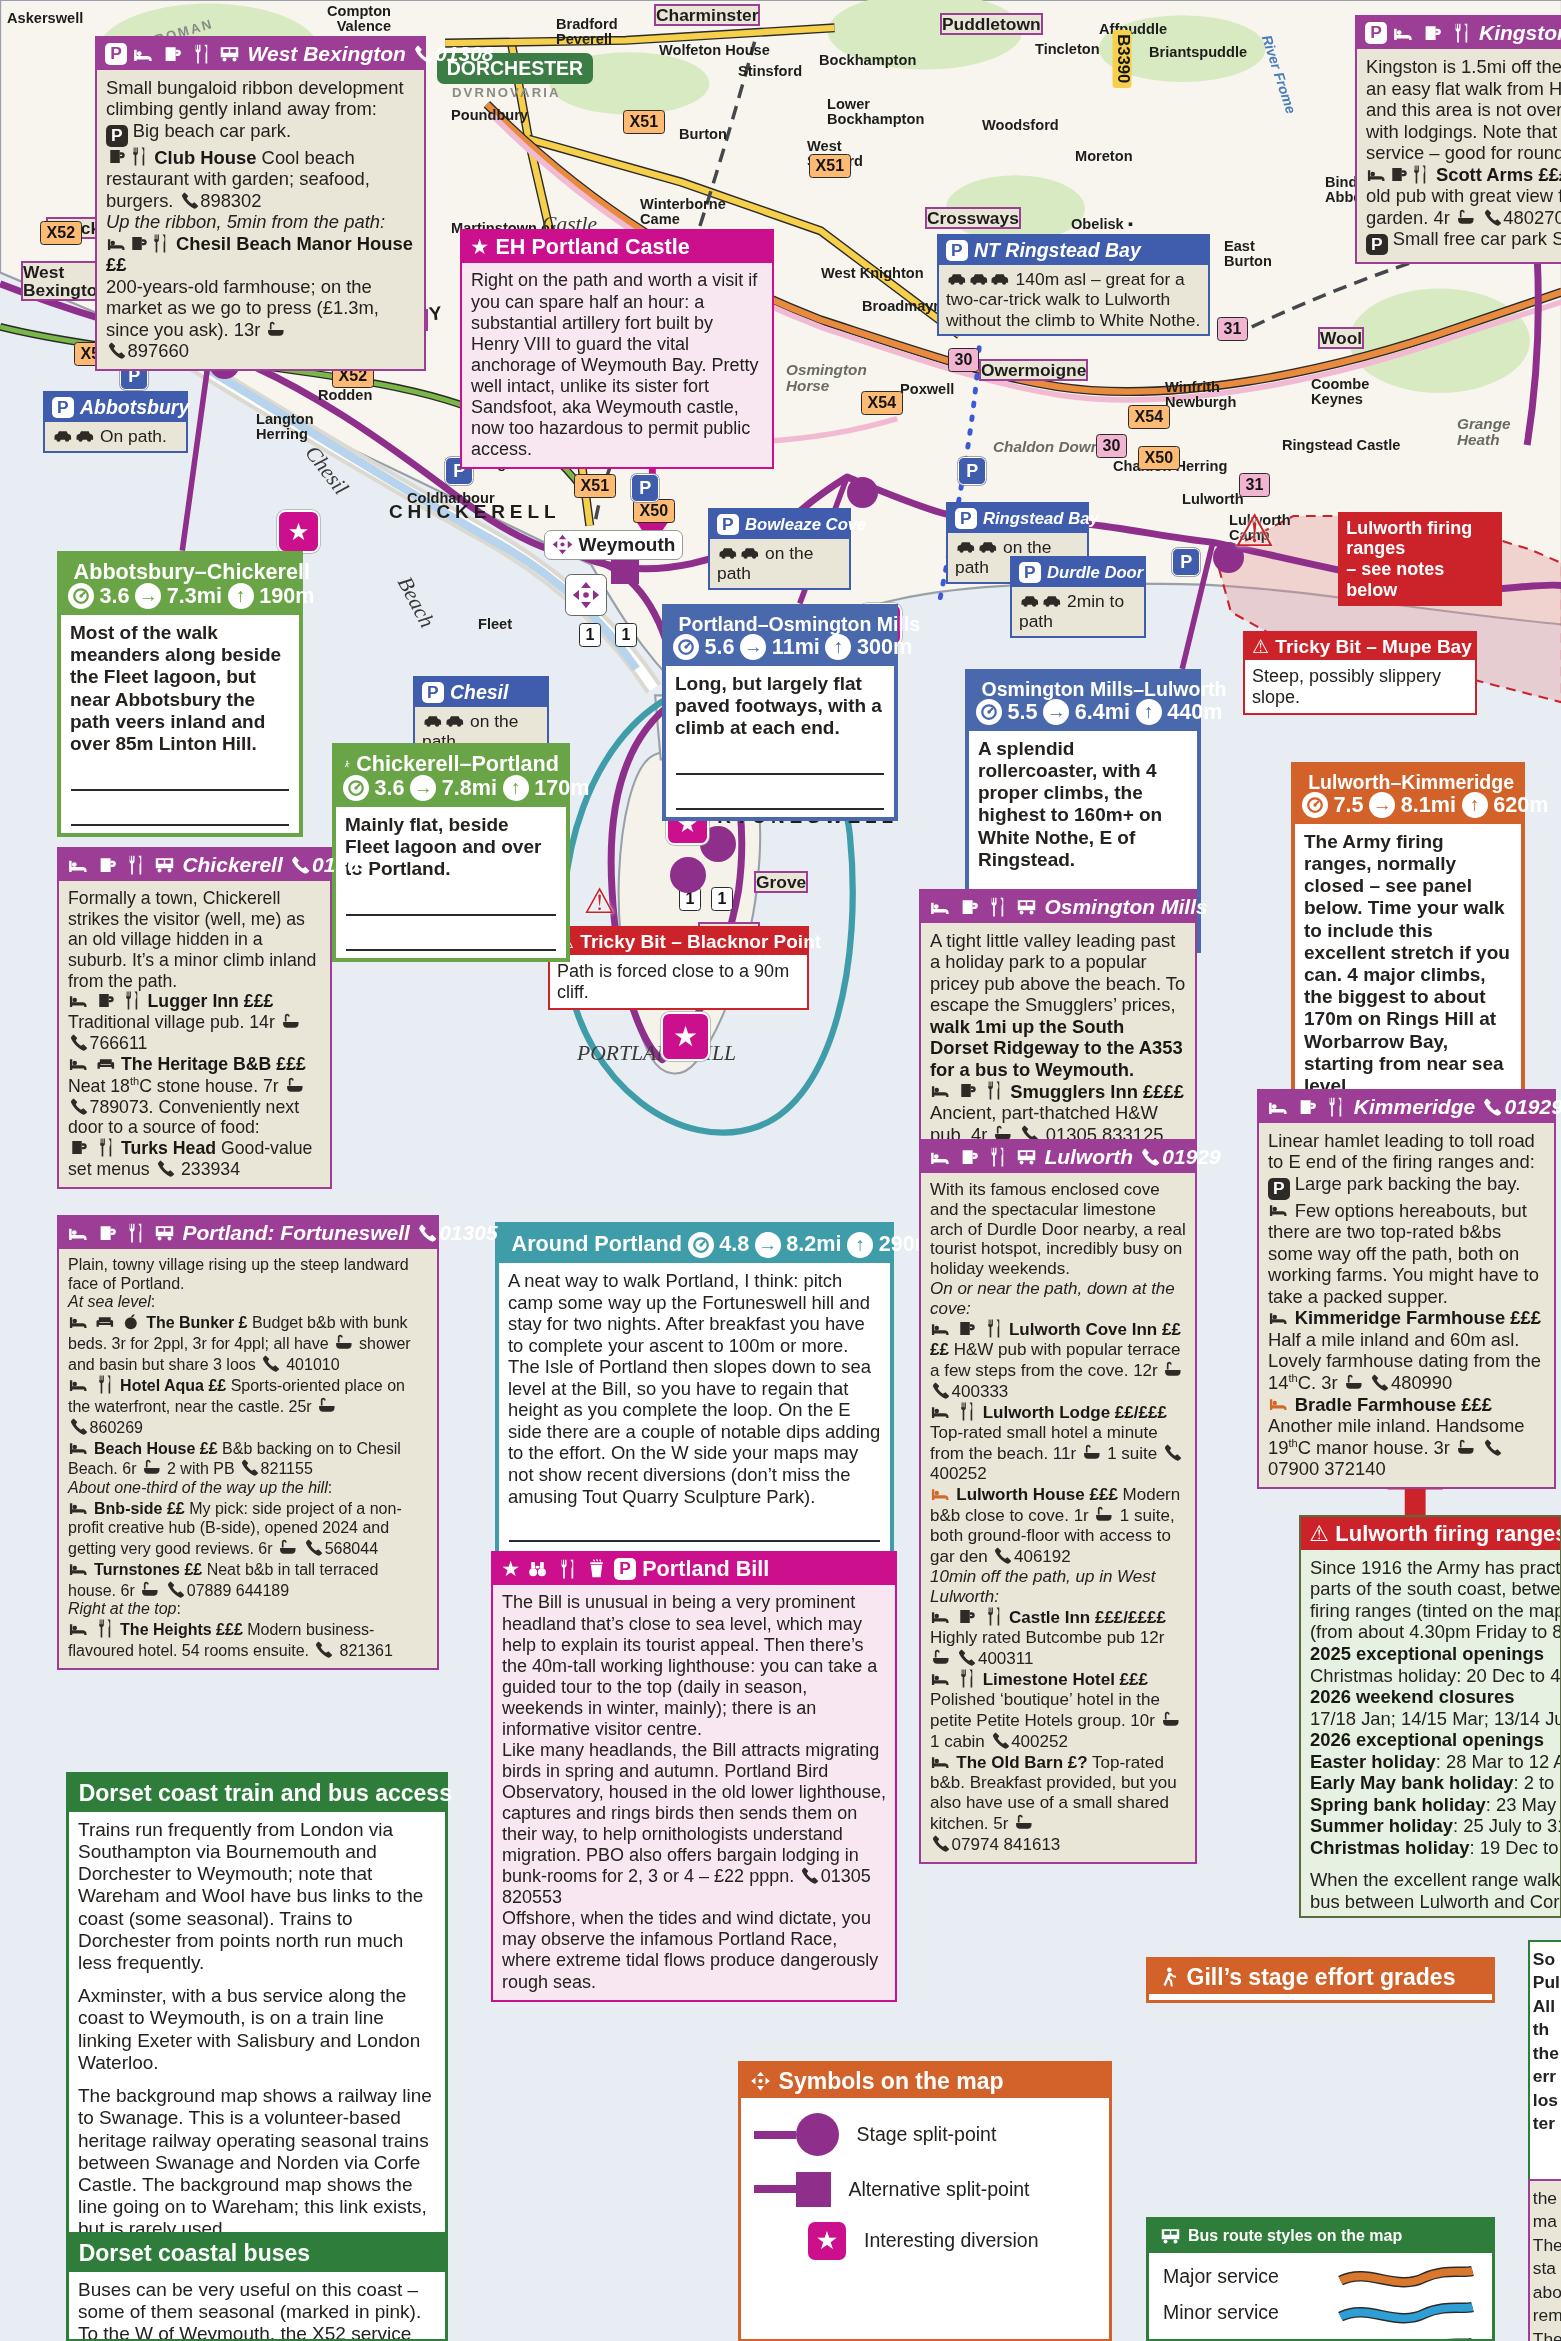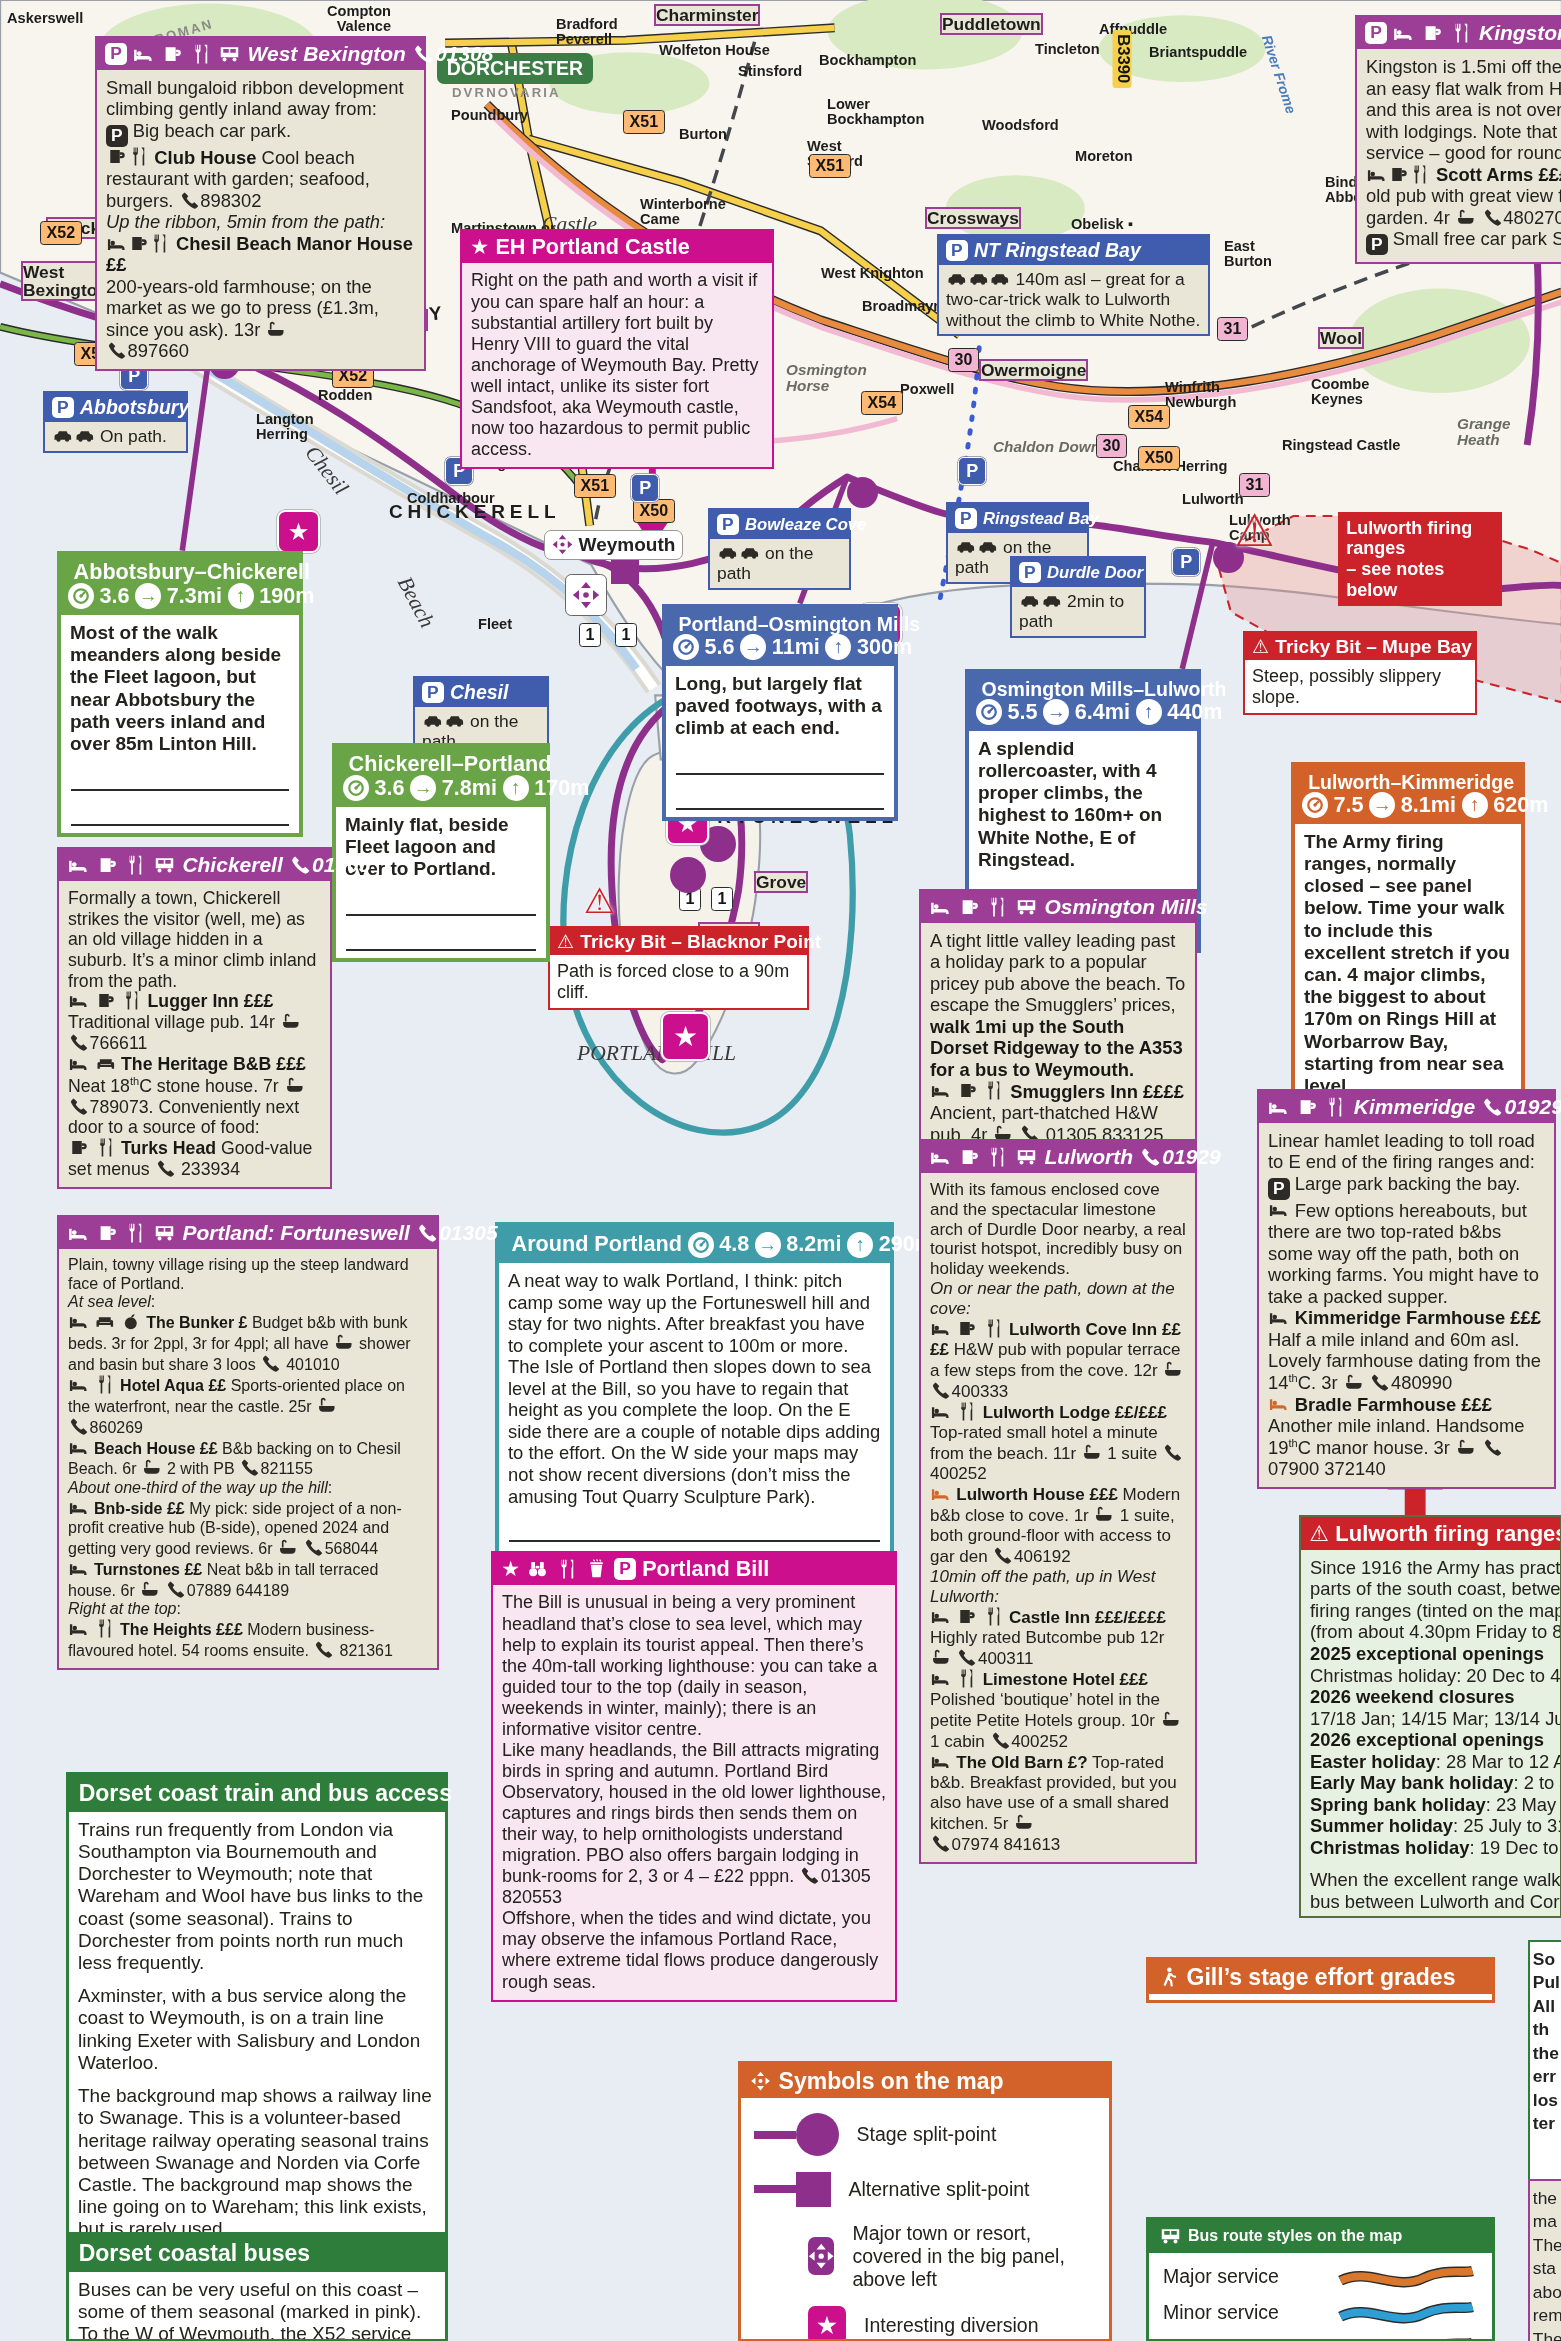--- a/index.html
+++ b/index.html
@@ -558,21 +558,21 @@
         <span>3.6</span>
       <span class="cir">→</span>
         <span>7.3mi</span>
       <span class="cir">↑</span>
         <span>190m</span>
       </div>
   </div>
   <div class="body">Most of the walk meanders along beside the Fleet lagoon, but near Abbotsbury the path veers inland and over 85m Linton Hill.<div class="writein"></div><div class="writein"></div></div>
 </div>
 
-<div class="box stage" style="left:332px;top:743px;width:218px;--hc:#69a447">
+<div class="box stage" style="left:332px;top:743px;width:238px;--hc:#69a447">
   <div class="hdr">
     <div class="hrow">
         <svg class="ic" viewBox="0 0 16 16">
           <use href="#sym-walker"></use>
         </svg>
       <span>Chickerell–Portland</span>
       </div>
     <div class="hrow">
         <span class="cir">
           <svg viewBox="0 0 16 16" style="width:18px;height:18px;fill:currentColor">
@@ -1000,28 +1000,20 @@
         <span style="width:43px;height:43px;border-radius:50%;background:#8e2f8c"></span>
       </span>
     <span class="leg-lab">Stage split-point</span>
   </div>
   <div class="leg-row">
     <span style="display:inline-flex;align-items:center">
       <span style="width:42px;height:8.3px;background:#8e2f8c"></span>
         <span style="width:35px;height:35px;background:#8e2f8c"></span>
       </span>
     <span class="leg-lab">Alternative split-point</span>
-  </div>
-  <div class="leg-row" style="margin-left:67px">
-    <span style="width:38px;height:38px;background:#8e2f8c;border-radius:7px;display:inline-flex;align-items:center;justify-content:center">
-      <svg viewBox="0 0 16 16" style="width:26.4px;height:26.4px;fill:#fff">
-          <use href="#sym-cross"></use>
-        </svg>
-      </span>
-    <span class="leg-lab">Major town or resort, covered in the big panel, above left</span>
   </div>
   <div class="leg-row" style="margin-left:67px">
     <span style="width:38px;height:38px;background:#cb0f8d;border-radius:7px;display:inline-flex;align-items:center;justify-content:center;color:#fff;font-size:25px" class="chr">★</span>
     <span class="leg-lab">Interesting diversion</span>
   </div>
 
 </div>
 
 <div class="box" style="left:1146px;top:1957px;width:349px;border:3.5px solid #d2622a;background:#fff;--hc:#d2622a;padding-bottom:5.6px">
   <div class="hdr" style="background:#d2622a;font-size:23px">

